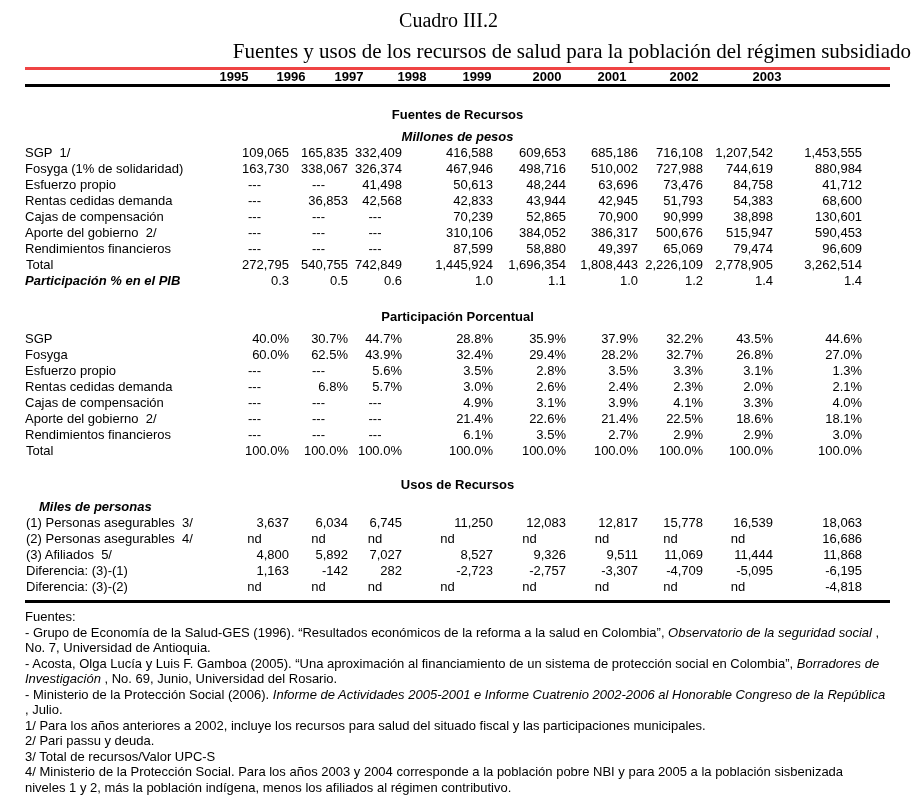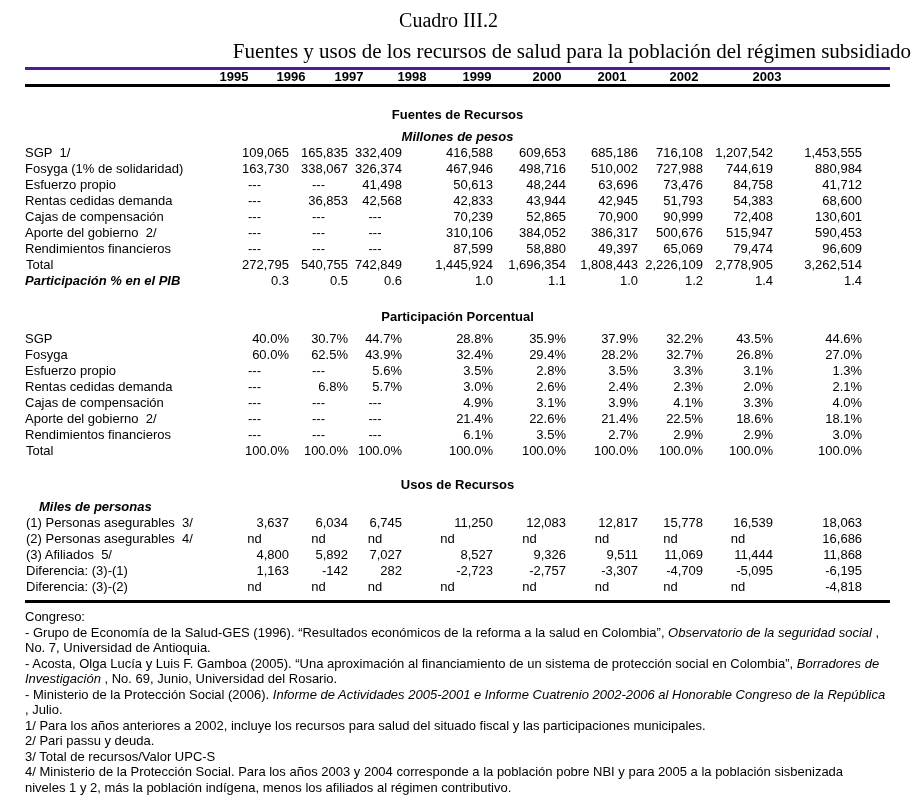--- a/index.html
+++ b/index.html
@@ -5,21 +5,21 @@
   html,body{margin:0;padding:0;background:#fff;}
   body{width:911px;height:797px;overflow:hidden;color:#000;font-family:"Liberation Sans",sans-serif;}
   .page{position:relative;width:911px;height:797px;background:#fff;}
 
   .title{font-family:"Liberation Serif",serif;font-size:20px;font-weight:400;text-align:center;
          margin:9px 14px 2px 0;line-height:22px;}
   .subtitle{font-family:"Liberation Serif",serif;font-size:21px;font-weight:400;text-align:right;
          margin:8px 0 4px 0;line-height:24px;}
 
   .year-band{position:relative;margin-left:25px;width:865px;height:14px;
-         border-top:3px solid #4c1d95;border-bottom:3px solid #000;box-sizing:content-box;text-decoration:underline;}
+         border-top:3px solid #ef4444;border-bottom:3px solid #000;box-sizing:content-box;text-decoration:underline;}
   .year-band span{position:absolute;top:0;transform:translateX(-50%);
          font-size:13px;font-weight:bold;line-height:14px;white-space:nowrap;}
 
   table.main{border-collapse:collapse;table-layout:fixed;margin-left:25px;width:865px;font-size:13px;}
   table.main td{padding:0;height:16px;line-height:16px;overflow:hidden;}
   .sec-heading{text-align:center;font-weight:bold;}
   .sec-subheading{text-align:center;font-weight:bold;font-style:italic;}
   tbody.sec-0 tr.heading td{padding-top:13px;height:29px;}
   tbody.sec-1 tr.heading td{padding-top:13px;height:29px;}
   tbody.sec-2 tr.heading td{padding-top:12px;height:28px;}
@@ -126,21 +126,21 @@
         </tr>
         <tr class="data-row">
           <td class="row-label">Cajas de compensación</td>
           <td class="txt">---</td>
           <td class="txt">---</td>
           <td class="txt">---</td>
           <td class="num">70,239</td>
           <td class="num">52,865</td>
           <td class="num">70,900</td>
           <td class="num">90,999</td>
-          <td class="num">72,408</td>
+          <td class="num">38,898</td>
           <td class="num col-last">130,601</td>
         </tr>
         <tr class="data-row">
           <td class="row-label">Aporte del gobierno  2/</td>
           <td class="txt">---</td>
           <td class="txt">---</td>
           <td class="txt">---</td>
           <td class="num">310,106</td>
           <td class="num">384,052</td>
           <td class="num">386,317</td>
@@ -352,21 +352,21 @@
           <td class="txt">nd</td>
           <td class="txt">nd</td>
           <td class="num col-last">-4,818</td>
         </tr>
       </tbody>
     </table>
 
   <div class="bottom-rule"></div>
 
   <div class="footnotes">
-      <p class="fn-line"><span>Congreso:</span></p>
+      <p class="fn-line"><span>Fuentes:</span></p>
       <p class="fn-line"><span>- Grupo de Economía de la Salud-GES (1996). “Resultados económicos de la reforma a la salud en Colombia”, </span><span class="it">Observatorio de la seguridad social</span><span> , No. 7, Universidad de Antioquia.</span></p>
       <p class="fn-line"><span>- Acosta, Olga Lucía y Luis F. Gamboa (2005). “Una aproximación al financiamiento de un sistema de protección social en Colombia”, </span><span class="it">Borradores de Investigación</span><span> , No. 69, Junio, Universidad del Rosario.</span></p>
       <p class="fn-line"><span>- Ministerio de la Protección Social (2006). </span><span class="it">Informe de Actividades 2005-2001 e Informe Cuatrenio 2002-2006 al Honorable Congreso de la República</span><span> , Julio.</span></p>
       <p class="fn-line"><span>1/ Para los años anteriores a 2002, incluye los recursos para salud del situado fiscal y las participaciones municipales.</span></p>
       <p class="fn-line"><span>2/ Pari passu y deuda.</span></p>
       <p class="fn-line"><span>3/ Total de recursos/Valor UPC-S</span></p>
       <p class="fn-line"><span>4/ Ministerio de la Protección Social. Para los años 2003 y 2004 corresponde a la población pobre NBI y para 2005 a la población sisbenizada niveles 1 y 2, más la población indígena, menos los afiliados al régimen contributivo.</span></p>
       <p class="fn-line"><span>5/ Ministerio de la Protección Social. Incluye tanto población con subsidios totales como con subsidios parciales (en 2005 esta última representó el 11%).</span></p>
     </div>
 </div>

